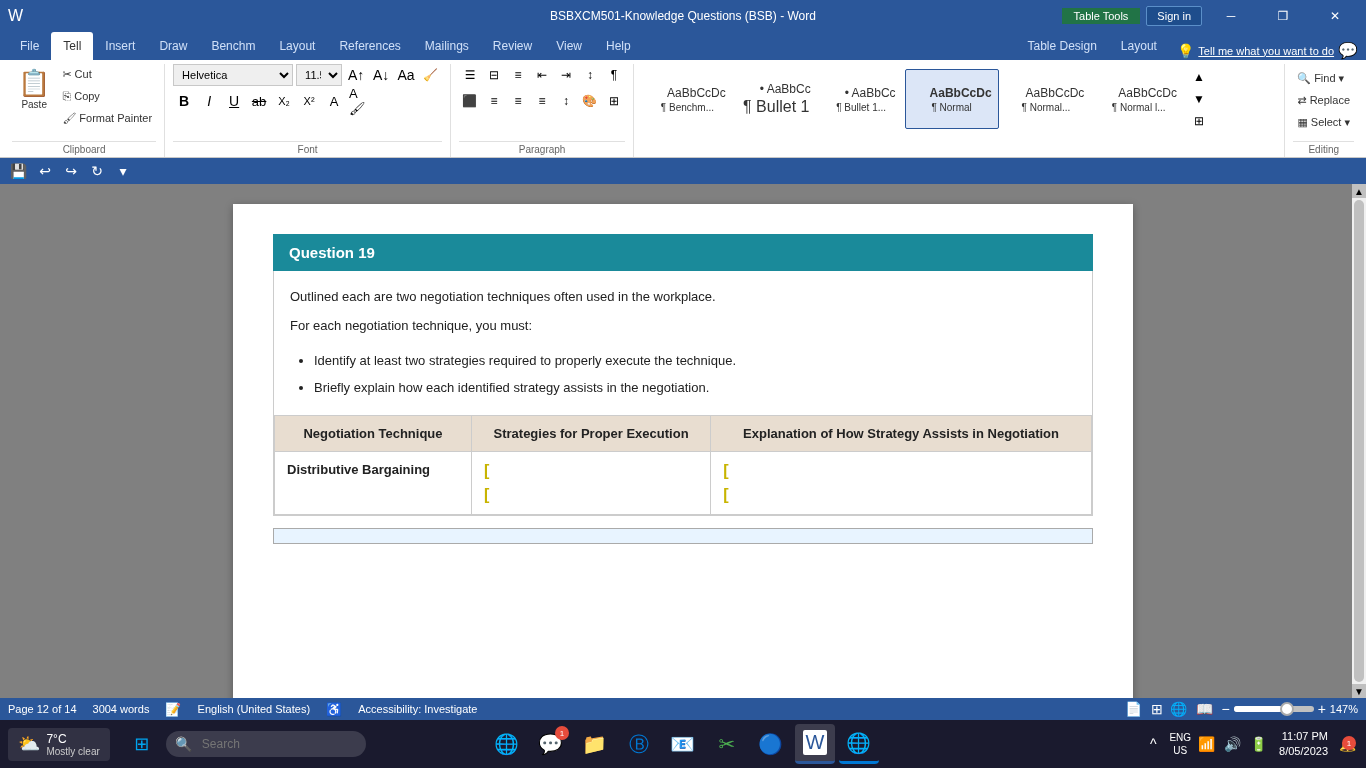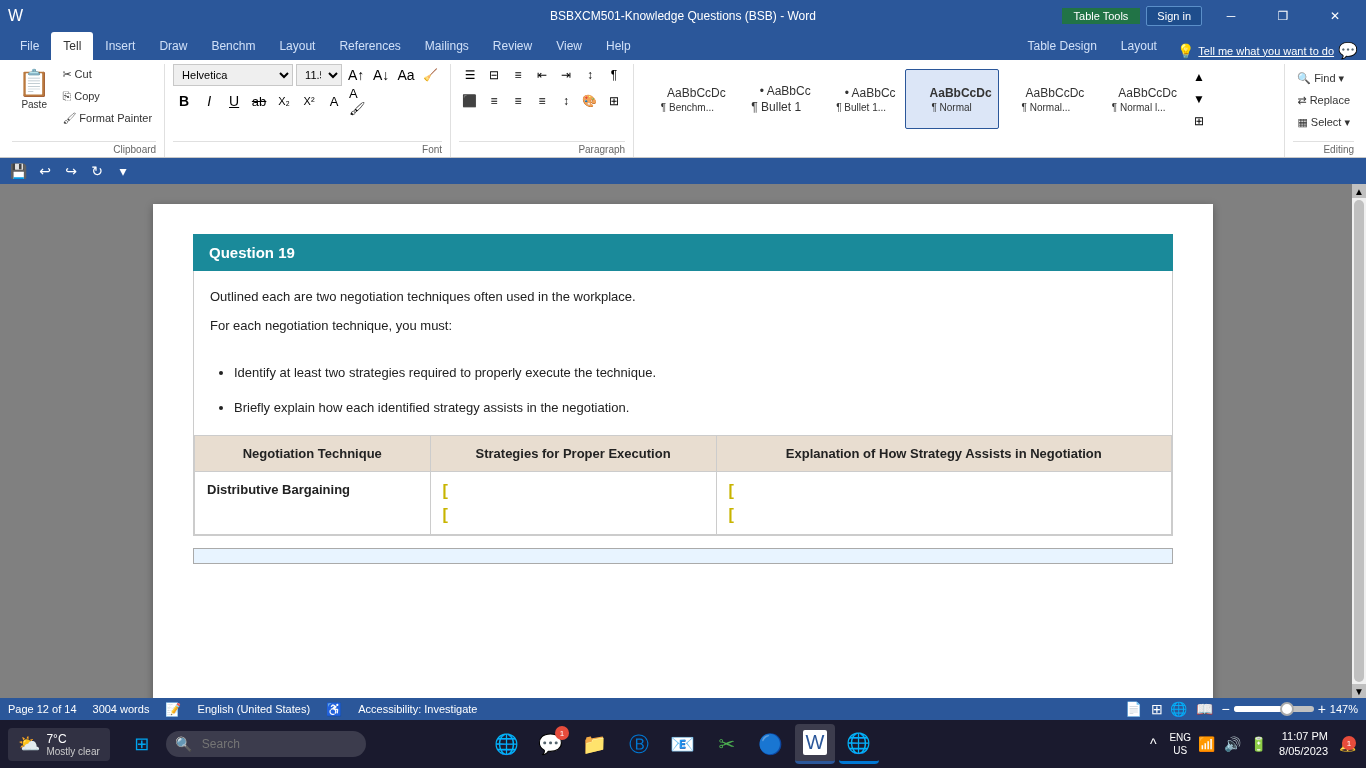--- a/index.html
+++ b/index.html
@@ -88,21 +88,21 @@
     .ribbon-group-content {
       display: flex;
       align-items: flex-start;
       flex: 1;
       gap: 2px;
       padding-bottom: 2px;
     }
     .ribbon-group-label {
       font-size: 10px;
       color: #666;
-      text-align: right;
+      text-align: center;
       padding: 2px 0;
       border-top: 1px solid #e0e0e0;
       margin-top: auto;
     }
     .ribbon-btn-sm {
       display: flex;
       align-items: center;
       padding: 1px 4px;
       cursor: pointer;
       border-radius: 2px;
@@ -229,21 +229,21 @@
       background: #808080;
       overflow: auto;
       display: flex;
       flex-direction: column;
       align-items: center;
       padding: 20px 0;
       position: relative;
     }
     .doc-page {
       background: white;
-      width: 1060px;
+      width: 900px;
       min-height: 500px;
       padding: 30px 40px;
       box-shadow: 0 2px 8px rgba(0,0,0,0.3);
     }
 
     
     .question-header {
       background: #1a8a9a;
       color: white;
       padding: 10px 16px;
@@ -262,21 +262,21 @@
       font-size: 13px;
       line-height: 1.6;
       color: #222;
     }
     .bullet-list {
       padding: 4px 16px 12px 40px;
       font-size: 13px;
       line-height: 1.8;
       color: #222;
     }
-    .bullet-list li { margin-bottom: 4px; margin-top: 12px; }
+    .bullet-list li { margin-bottom: 4px; }
 
     
     .negotiation-table {
       width: 100%;
       border-collapse: collapse;
     }
     .negotiation-table th {
       background: #e8ddd0;
       border: 1px solid #ccc;
       padding: 10px 4px;
@@ -563,21 +563,21 @@
 
   <div class="ribbon-group" style="flex:1;">
     <div class="ribbon-group-content">
       <div class="styles-gallery">
         <div class="style-item">
           <div class="preview" style="font-size:12px; color:#333;">AaBbCcDc</div>
           <div style="font-size:10px;">¶ Benchm...</div>
         </div>
         <div class="style-item">
           <div class="preview" style="font-size:12px;">• AaBbCc</div>
-          <div style="font-size:12px;text-align:right;">¶ Bullet 1</div>
+          <div style="font-size:16px;text-align:right;">¶ Bullet 1</div>
         </div>
         <div class="style-item">
           <div class="preview" style="font-size:12px;">• AaBbCc</div>
           <div style="font-size:10px;">¶ Bullet 1...</div>
         </div>
         <div class="style-item active">
           <div class="preview" style="font-size:12px; font-weight:bold;">AaBbCcDc</div>
           <div style="font-size:10px;">¶ Normal</div>
         </div>
         <div class="style-item">

